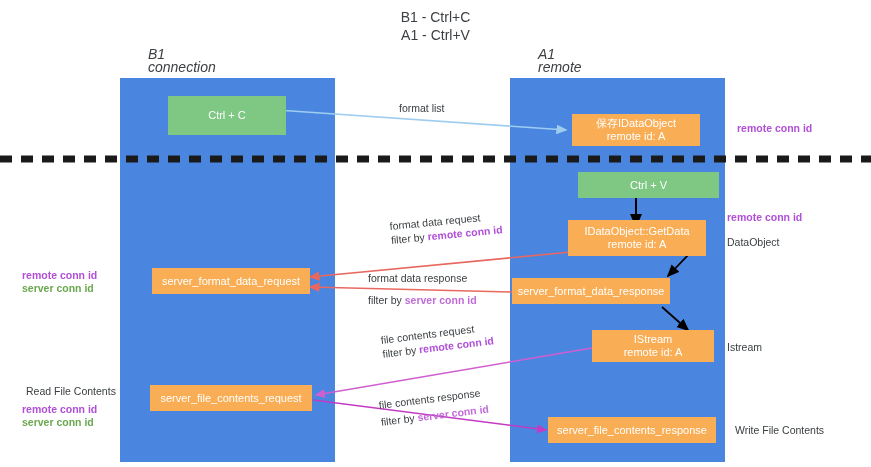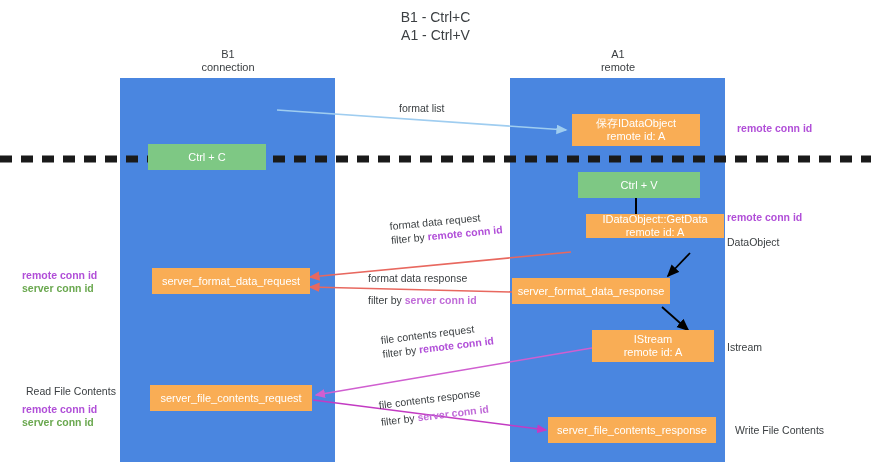--- a/index.html
+++ b/index.html
@@ -27,25 +27,26 @@
     text-align: center;
     font-size: 14px;
     color: #3c4043;
     line-height: 18px;
   }
   .title div { white-space: pre; }
 
   
   .col-head {
     position: absolute;
-    text-align: center;
-    font-size: 11px;
+    text-align: left;
+    font-size: 14px;
     color: #3c4043;
     line-height: 13px;
     width: 160px;
+    font-style: italic;
   }
   .col-head .l1 { display:block; }
   .col-head .l2 { display:block; }
 
   
   .lane {
     position: absolute;
     background: #4a86e0;
     top: 78px;
     height: 384px;
@@ -167,34 +168,34 @@
 
     <path d="M592,348 L316,395" stroke="#d05fd0" stroke-width="1.5" fill="none" marker-end="url(#ah-pink)"></path>
 
     <path d="M313,400 L546,430" stroke="#c33bc3" stroke-width="1.5" fill="none" marker-end="url(#ah-magenta)"></path>
   </svg>
 
   <svg id="divider" viewBox="0 0 871 8">
     <line x1="0" y1="4" x2="871" y2="4" stroke="#1a1a1a" stroke-width="7" stroke-dasharray="12 9"></line>
   </svg>
 
-  <div class="node green" style="left:148px; top:96px; width:118px; height:26px;margin-top:48px;">
+  <div class="node green" style="left:168px; top:96px; width:118px; height:39px;">
     <span>Ctrl + C</span>
   </div>
 
   <div class="node orange" style="left:572px; top:114px; width:128px; height:32px;">
     <span>保存IDataObject</span>
     <span>remote id: A</span>
   </div>
 
-  <div class="node green" style="left:578px; top:172px; width:122px; height:26px;">
+  <div class="node green" style="left:578px; top:172px; width:141px; height:26px;">
     <span>Ctrl + V</span>
   </div>
 
-  <div class="node orange" style="left:568px; top:214px; width:138px; height:24px;margin-left:18px;">
+  <div class="node orange" style="left:568px; top:220px; width:138px; height:36px;">
     <span>IDataObject::GetData</span>
     <span>remote id: A</span>
   </div>
 
   <div class="node orange" style="left:152px; top:268px; width:158px; height:26px;justify-content:center;">
     <span>server_format_data_request</span>
   </div>
 
   <div class="node orange" style="left:512px; top:278px; width:158px; height:26px;">
     <span>server_format_data_response</span>

